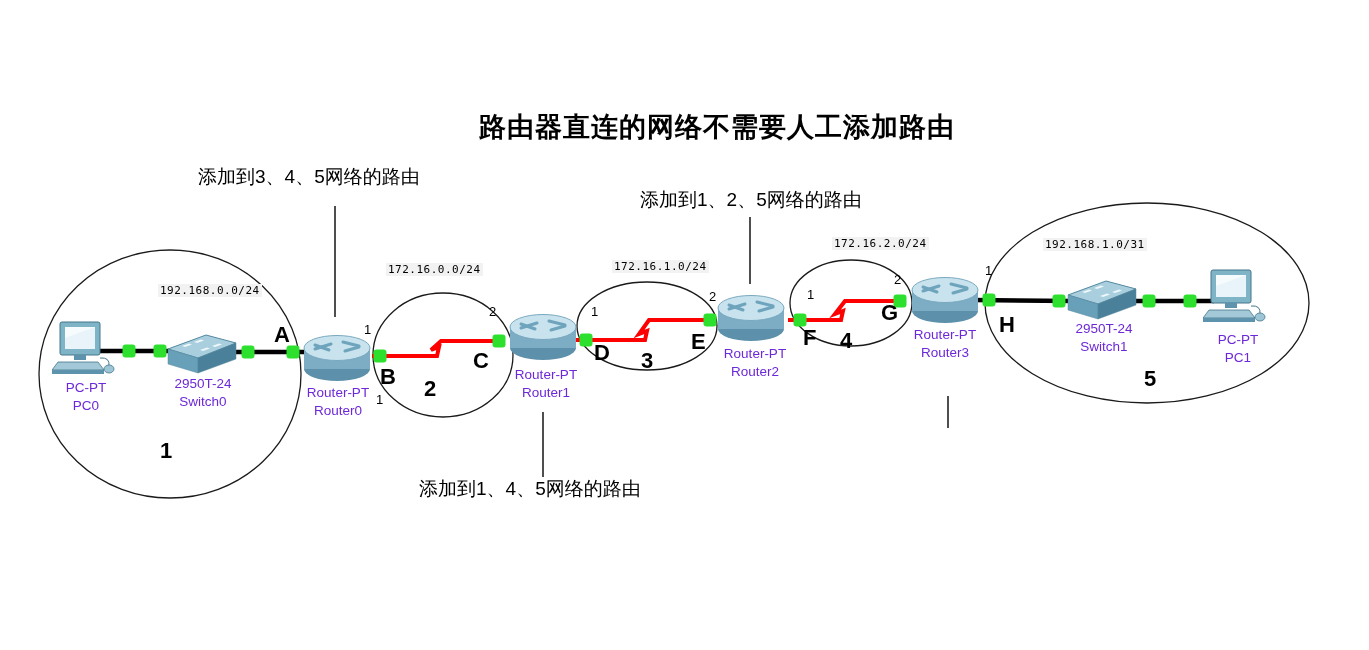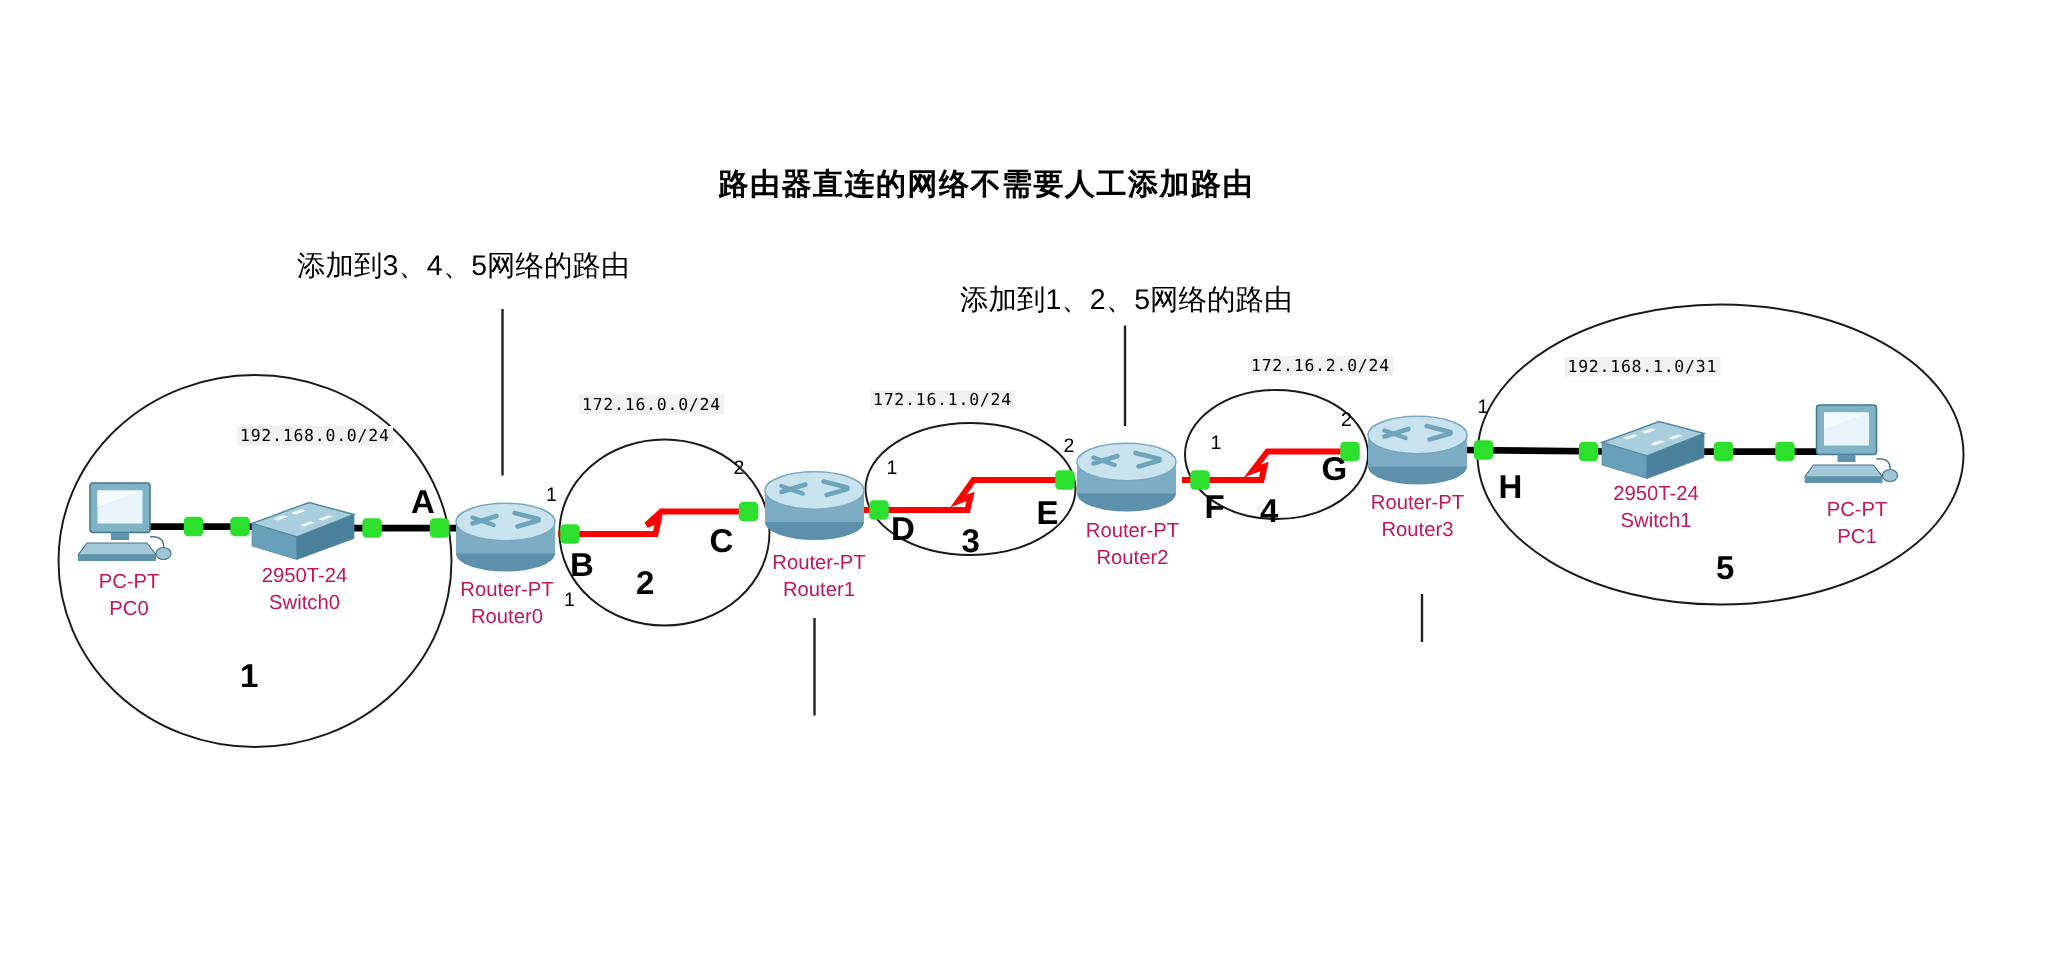--- a/index.html
+++ b/index.html
@@ -1,26 +1,26 @@
 <!DOCTYPE html>
 <html><head>
 <meta charset="utf-8">
 <style>
   html,body{margin:0;padding:0;background:#fff;}
   .canvas{position:relative;width:1369px;height:650px;background:#ffffff;overflow:hidden;
           font-family:"Liberation Sans","DejaVu Sans",sans-serif;color:#000;}
   .abs{position:absolute;white-space:nowrap;}
-  .title{font-size:20px;font-weight:bold;letter-spacing:1px;}
+  .title{font-size:27px;font-weight:bold;letter-spacing:1px;}
   .annotation{font-size:19px;font-weight:normal;}
   .ip{font-family:"DejaVu Sans Mono","Liberation Mono",monospace;font-size:11px;
       background:#f2f2f2;padding:0 2px;letter-spacing:0.5px;}
   .letter{font-size:22px;font-weight:bold;}
   .port{font-size:13px;}
   .netnum{font-size:22px;font-weight:bold;}
-  .devlabel{width:140px;text-align:center;font-size:13.5px;color:#be185d;line-height:1.3;}
+  .devlabel{width:140px;text-align:center;font-size:13.5px;color:#6d28d9;line-height:1.3;}
   svg{display:block;}
 </style>
 </head>
 <body>
 
 <div class="canvas">
 
   <svg class="abs" style="left:0;top:0" width="1369" height="650">
 
     <ellipse cx="170" cy="374" rx="131" ry="124" fill="none" stroke="#1a1a1a" stroke-width="1.3"></ellipse>
@@ -58,24 +58,25 @@
       <rect x="1052.5" y="294.5" width="13" height="13" rx="3"></rect>
       <rect x="1142.5" y="294.5" width="13" height="13" rx="3"></rect>
       <rect x="1183.5" y="294.5" width="13" height="13" rx="3"></rect>
     </g>
   </svg>
 
   <div class="abs title" style="left:479px;top:109px">路由器直连的网络不需要人工添加路由</div>
 
   <div class="abs annotation" style="left:198px;top:164px">添加到3、4、5网络的路由</div>
   <div class="abs annotation" style="left:640px;top:187px">添加到1、2、5网络的路由</div>
+  <div class="abs annotation" style="left:419px;top:476px">添加到1、4、5网络的路由</div>
 
   <div class="abs ip" style="left:158px;top:284px">192.168.0.0/24</div>
   <div class="abs ip" style="left:386px;top:263px">172.16.0.0/24</div>
-  <div class="abs ip" style="left:580px;top:260px">172.16.1.0/24</div>
+  <div class="abs ip" style="left:612px;top:260px">172.16.1.0/24</div>
   <div class="abs ip" style="left:832px;top:237px">172.16.2.0/24</div>
   <div class="abs ip" style="left:1043px;top:238px">192.168.1.0/31</div>
 
   <div class="abs netnum" style="left:160px;top:438px">1</div>
   <div class="abs netnum" style="left:424px;top:376px">2</div>
   <div class="abs netnum" style="left:641px;top:348px">3</div>
   <div class="abs netnum" style="left:840px;top:328px">4</div>
   <div class="abs netnum" style="left:1144px;top:366px">5</div>
 
   <div class="abs letter" style="left:274px;top:322px">A</div>

